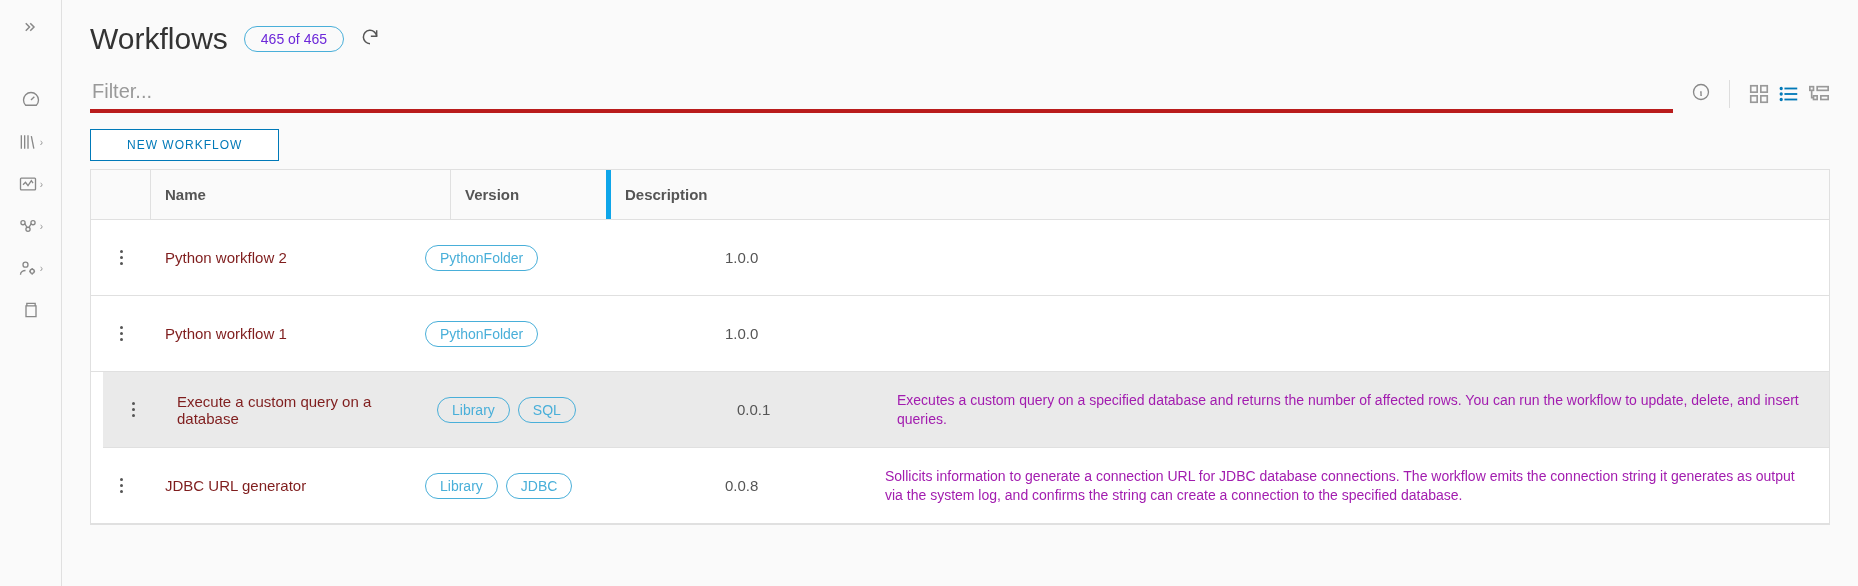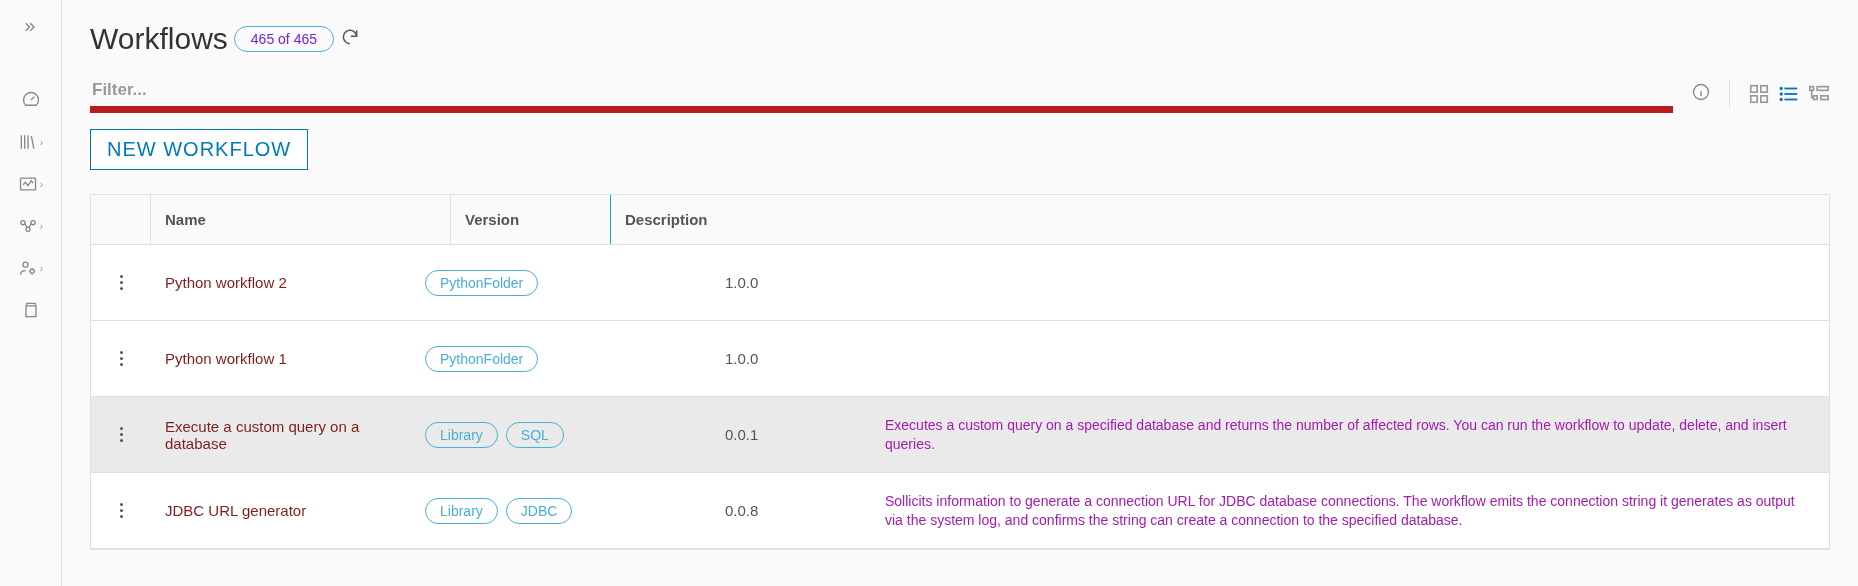--- a/index.html
+++ b/index.html
@@ -37,21 +37,21 @@
 .main {
   flex: 1;
   padding: 22px 28px 0 28px;
   display: flex;
   flex-direction: column;
   min-width: 0;
 }
 .header-row {
   display: flex;
   align-items: center;
-  gap: 6px;
+  gap: 16px;
   margin-bottom: 18px;
 }
 .page-title {
   font-size: 30px;
   font-weight: 400;
   color: #333;
 }
 .count-badge {
   border: 1px solid #49afd9;
   color: #6d28d9;
@@ -65,27 +65,26 @@
 }
 .filter-row {
   display: flex;
   align-items: center;
   gap: 18px;
   margin-bottom: 16px;
 }
 .filter-input {
   flex: 1;
   border: none;
-  border-bottom: 7px solid #b91c1c;
+  border-bottom: 4px solid #b91c1c;
   background: transparent;
-  font-size: 17px;
+  font-size: 20px;
   padding: 6px 2px;
   outline: none;
   color: #555;
-  font-weight: bold;
 }
 .filter-input::placeholder { color: #999; }
 .filter-info { color: #888; cursor:pointer; }
 .vsep {
   width: 1px;
   height: 28px;
   background: #ddd;
 }
 .view-toggles {
   display: flex;
@@ -96,52 +95,52 @@
   color: #999;
   cursor: pointer;
   display:flex;
   align-items:center;
 }
 .view-btn.active { color: #0079b8; }
 .new-wf-btn {
   border: 1px solid #0079b8;
   color: #0079b8;
   background: #fff;
-  padding: 8px 16px;
-  font-size: 20px;
+  padding: 8px 36px;
+  font-size: 12px;
   letter-spacing: 1px;
   cursor: pointer;
   align-self: flex-start;
-  margin-bottom: 24px;
+  margin-bottom: 8px;
 }
 .table {
   border: 1px solid #e0e0e0;
   background: #fff;
 }
 .thead {
   display: flex;
   align-items: center;
   border-bottom: 1px solid #e0e0e0;
   background: #fafafa;
   height: 50px;
 }
 .col-a { width: 60px; flex-shrink:0; border-right: 1px solid #e0e0e0; height:100%;}
 .col-name { width: 260px; flex-shrink:0; padding: 0 14px; border-right: 1px solid #e0e0e0; height:100%; display:flex; align-items:center;}
 .col-tags { width: 300px; flex-shrink:0; padding: 0 14px; border-right: 1px solid #e0e0e0; height:100%; display:flex; align-items:center;}
-.col-version { width: 160px; flex-shrink:0; padding: 0 14px; border-right: 1px solid #0ea5e9; height:100%; display:flex; align-items:center;}
+.col-version { width: 160px; flex-shrink:0; padding: 0 14px; border-right: 5px solid #0ea5e9; height:100%; display:flex; align-items:center;}
 .col-desc { flex:1; padding: 0 14px; height:100%; display:flex; align-items:center;}
 .th { font-weight: 600; color: #555; font-size: 15px; }
 .trow {
   display: flex;
   align-items: center;
   border-bottom: 1px solid #e0e0e0;
   min-height: 76px;
   padding: 12px 0;
 }
-.trow.selected { background: #eaeaea; }
+.trow.selected { background: #eaeaea; margin-left: 12px; }
 .trow .col-a { border-right: none; display:flex; align-items:center; justify-content:center;}
 .trow .col-name { border-right: none; color:#7f1d1d; font-size:15px; }
 .trow .col-tags { border-right: none; display:flex; gap:8px; flex-wrap:wrap; }
 .trow .col-version { border-right: none; color:#555; font-size:15px;}
 .trow .col-desc { color:#a21caf; font-size:14px; line-height:1.35;}
 .kebab {
   color: #666;
   cursor: pointer;
   font-size: 18px;
   line-height: 4px;

